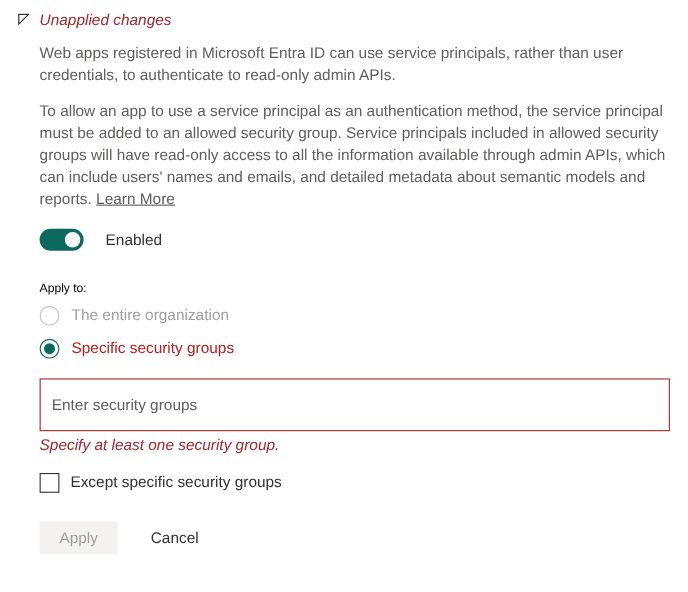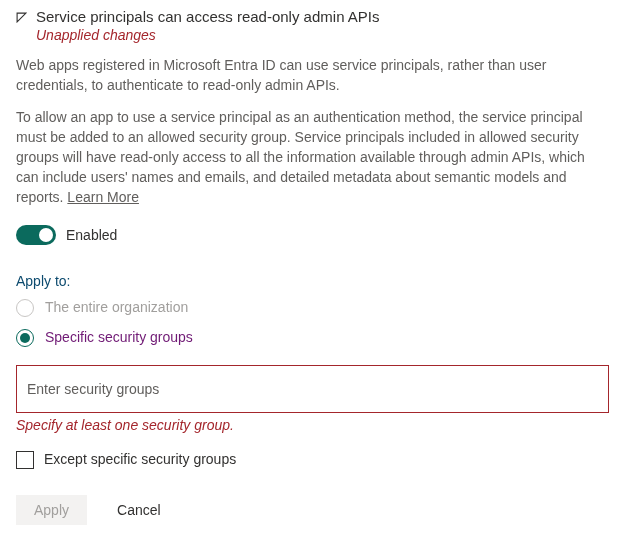--- a/index.html
+++ b/index.html
@@ -38,37 +38,38 @@
       color: #323130;
       font-weight: 400;
     }
     .unapplied {
       font-style: italic;
       color: #a4262c;
       font-size: 14px;
       margin-top: 2px;
     }
     .content {
+      margin-left: 20px;
       margin-top: 12px;
     }
     .description {
       color: #605e5c;
       font-size: 14px;
       line-height: 20px;
       margin-bottom: 12px;
     }
     .description a {
       color: #605e5c;
       text-decoration: underline;
       font-weight: 400;
     }
     .toggle-row {
       display: flex;
       align-items: center;
-      gap: 10px;
+      gap: 20px;
       margin-top: 18px;
       margin-bottom: 28px;
     }
     .toggle {
       width: 40px;
       height: 20px;
       background: #0b6a5d;
       border-radius: 10px;
       position: relative;
       cursor: pointer;
@@ -80,22 +81,22 @@
       width: 14px;
       height: 14px;
       background: #ffffff;
       border-radius: 50%;
     }
     .toggle-label {
       color: #323130;
       font-size: 14px;
     }
     .apply-label {
-      color: #0c4a6e;
-      font-size: 14px;
+      color: #000000;
+      font-size: 11px;
       margin-bottom: 10px;
     }
     .radio-option {
       display: flex;
       align-items: flex-start;
       gap: 11px;
       margin-bottom: 12px;
       cursor: pointer;
     }
     .radio {
@@ -119,21 +120,21 @@
       content: "";
       position: absolute;
       top: 3px;
       left: 3px;
       width: 10px;
       height: 10px;
       border-radius: 50%;
       background: #0b6a5d;
     }
     .radio-label {
-      color: #701a75;
+      color: #b91c1c;
       font-size: 14px;
     }
     .security-input {
       width: 100%;
       height: 48px;
       border: 1px solid #a4262c;
       padding: 6px 10px;
       font-size: 14px;
       color: #605e5c;
       font-family: inherit;
@@ -193,21 +194,20 @@
 </head>
 <body>
 
 <div class="section-header">
   <span class="expand-icon">
     <svg width="11" height="11" viewBox="0 0 10 10">
         <path d="M1 1 L9 1 L1 9 Z" fill="none" stroke="#323130" stroke-width="1"></path>
       </svg>
   </span>
   <div class="header-texts">
-    <div class="section-title">Service principals can access read-only admin APIs</div>
     <div class="unapplied">Unapplied changes</div>
   </div>
 </div>
 
 <div class="content">
   <p class="description">Web apps registered in Microsoft Entra ID can use service principals, rather than user credentials, to authenticate to read-only admin APIs.</p>
   <p class="description">
     <span>To allow an app to use a service principal as an authentication method, the service principal must be added to an allowed security group. Service principals included in allowed security groups will have read-only access to all the information available through admin APIs, which can include users' names and emails, and detailed metadata about semantic models and reports.  </span><a href="#">Learn More</a>
   </p>
 

